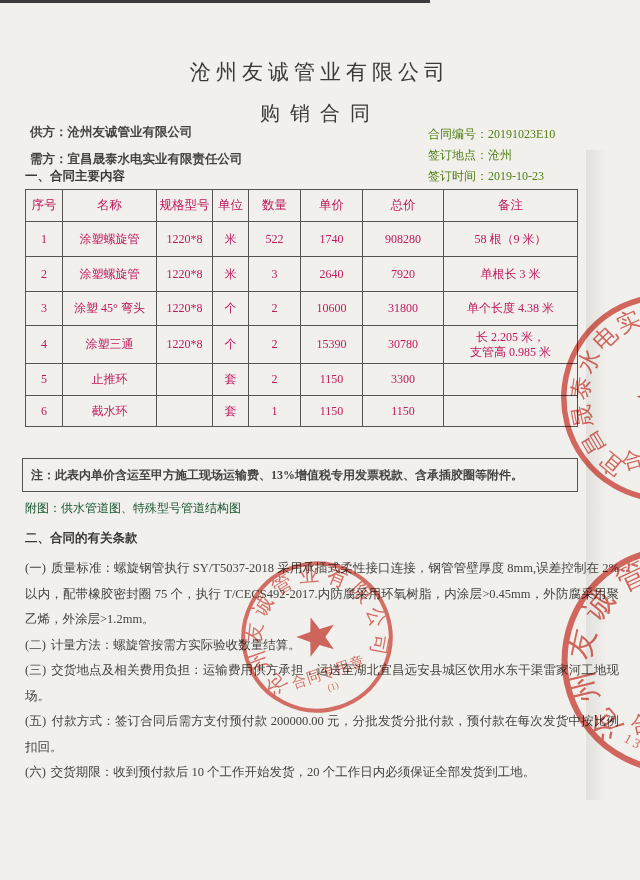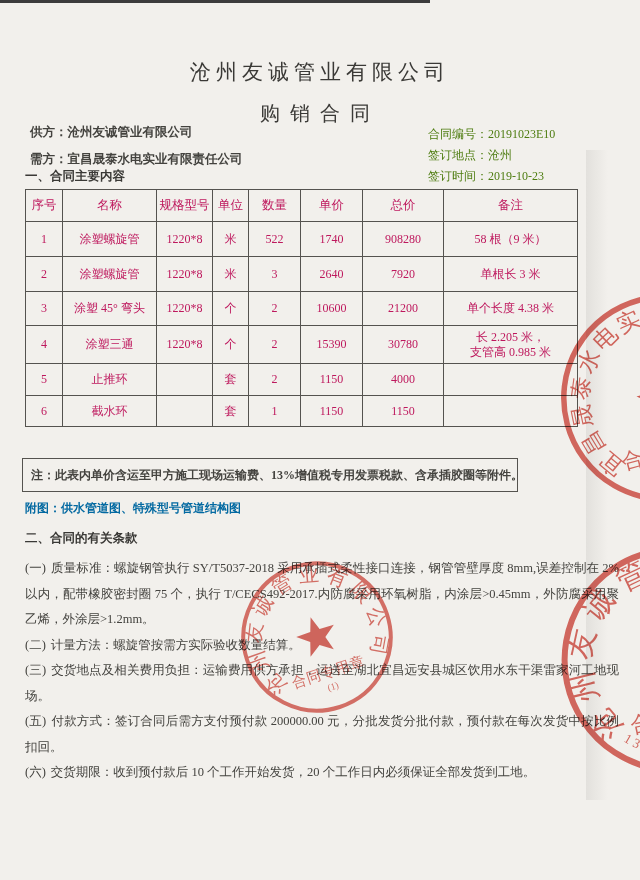--- a/index.html
+++ b/index.html
@@ -29,25 +29,25 @@
   .sec1-heading { top: 168px; }
   .sec2-heading { top: 530px; }
 
   table.items { position: absolute; left: 25px; top: 189px; width: 552px;
     border-collapse: collapse; table-layout: fixed; font-size: 12px; color: #be185d; }
   table.items th, table.items td { border: 1px solid #55534f; text-align: center;
     vertical-align: middle; padding: 1px 2px; font-weight: 400; }
   table.items th { font-size: 12.5px; }
   td.remark { white-space: pre-line; line-height: 15px; }
 
-  .note-box { position: absolute; left: 22px; top: 458px; width: 496px; height: 34px;
+  .note-box { position: absolute; left: 22px; top: 458px; width: 556px; height: 34px;
     border: 1px solid #55534f; font-size: 12px; font-weight: 600; color: #44433f;
     display: flex; align-items: center; padding: 0 8px; white-space: nowrap; }
 
-  .attachment { position: absolute; left: 25px; top: 500px; font-size: 12px; color: #0369a1; font-weight: bold; }
+  .attachment { position: absolute; left: 25px; top: 500px; font-size: 12px; color: #14532d; }
 
   .terms { position: absolute; left: 25px; top: 556px; width: 594px;
     font-size: 12.5px; line-height: 25.5px; color: #44433f; }
   .term { text-align: justify; }
   .term .marker { margin-right: 5px; }
 
   svg.stamp { position: absolute; mix-blend-mode: multiply; }
   .stamp-ring { fill: none; stroke: #d65248; stroke-width: 5; }
   .stamp-text { fill: #d65248; font-family: "Liberation Serif", serif; }
   .stamp-star { fill: #d0463c; }
@@ -125,42 +125,42 @@
         <td>7920</td>
         <td class="remark">单根长 3 米</td>
       </tr>
       <tr style="height:34px">
         <td>3</td>
         <td>涂塑 45° 弯头</td>
         <td>1220*8</td>
         <td>个</td>
         <td>2</td>
         <td>10600</td>
-        <td>21200</td>
+        <td>31800</td>
         <td class="remark">单个长度 4.38 米</td>
       </tr>
       <tr style="height:38px">
         <td>4</td>
         <td>涂塑三通</td>
         <td>1220*8</td>
         <td>个</td>
         <td>2</td>
         <td>15390</td>
         <td>30780</td>
         <td class="remark">长 2.205 米，
 支管高 0.985 米</td>
       </tr>
       <tr style="height:32px">
         <td>5</td>
         <td>止推环</td>
         <td></td>
         <td>套</td>
         <td>2</td>
         <td>1150</td>
-        <td>4000</td>
+        <td>3300</td>
         <td class="remark"></td>
       </tr>
       <tr style="height:31px">
         <td>6</td>
         <td>截水环</td>
         <td></td>
         <td>套</td>
         <td>1</td>
         <td>1150</td>
         <td>1150</td>

